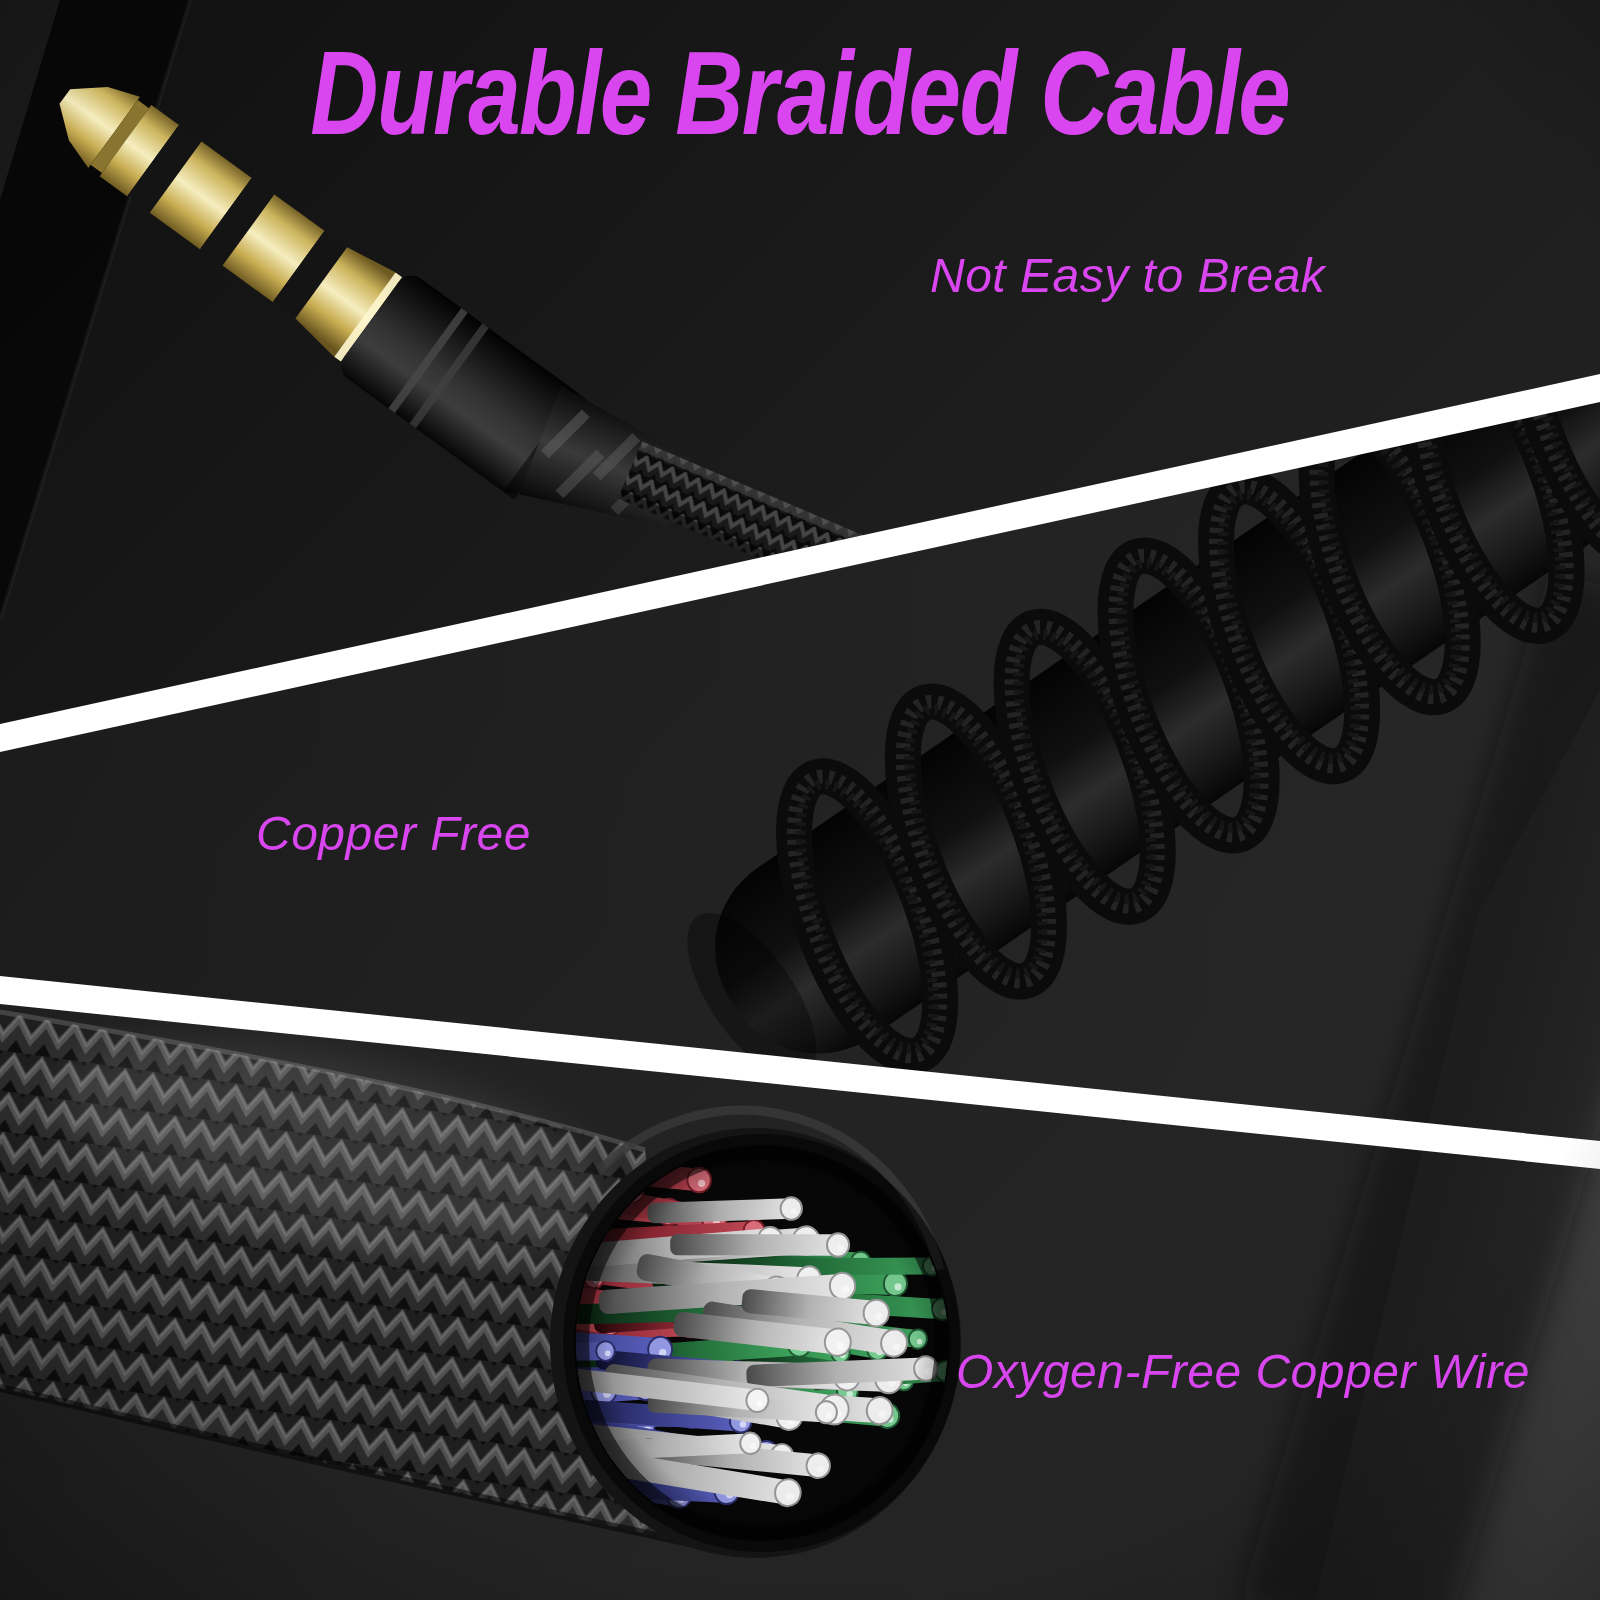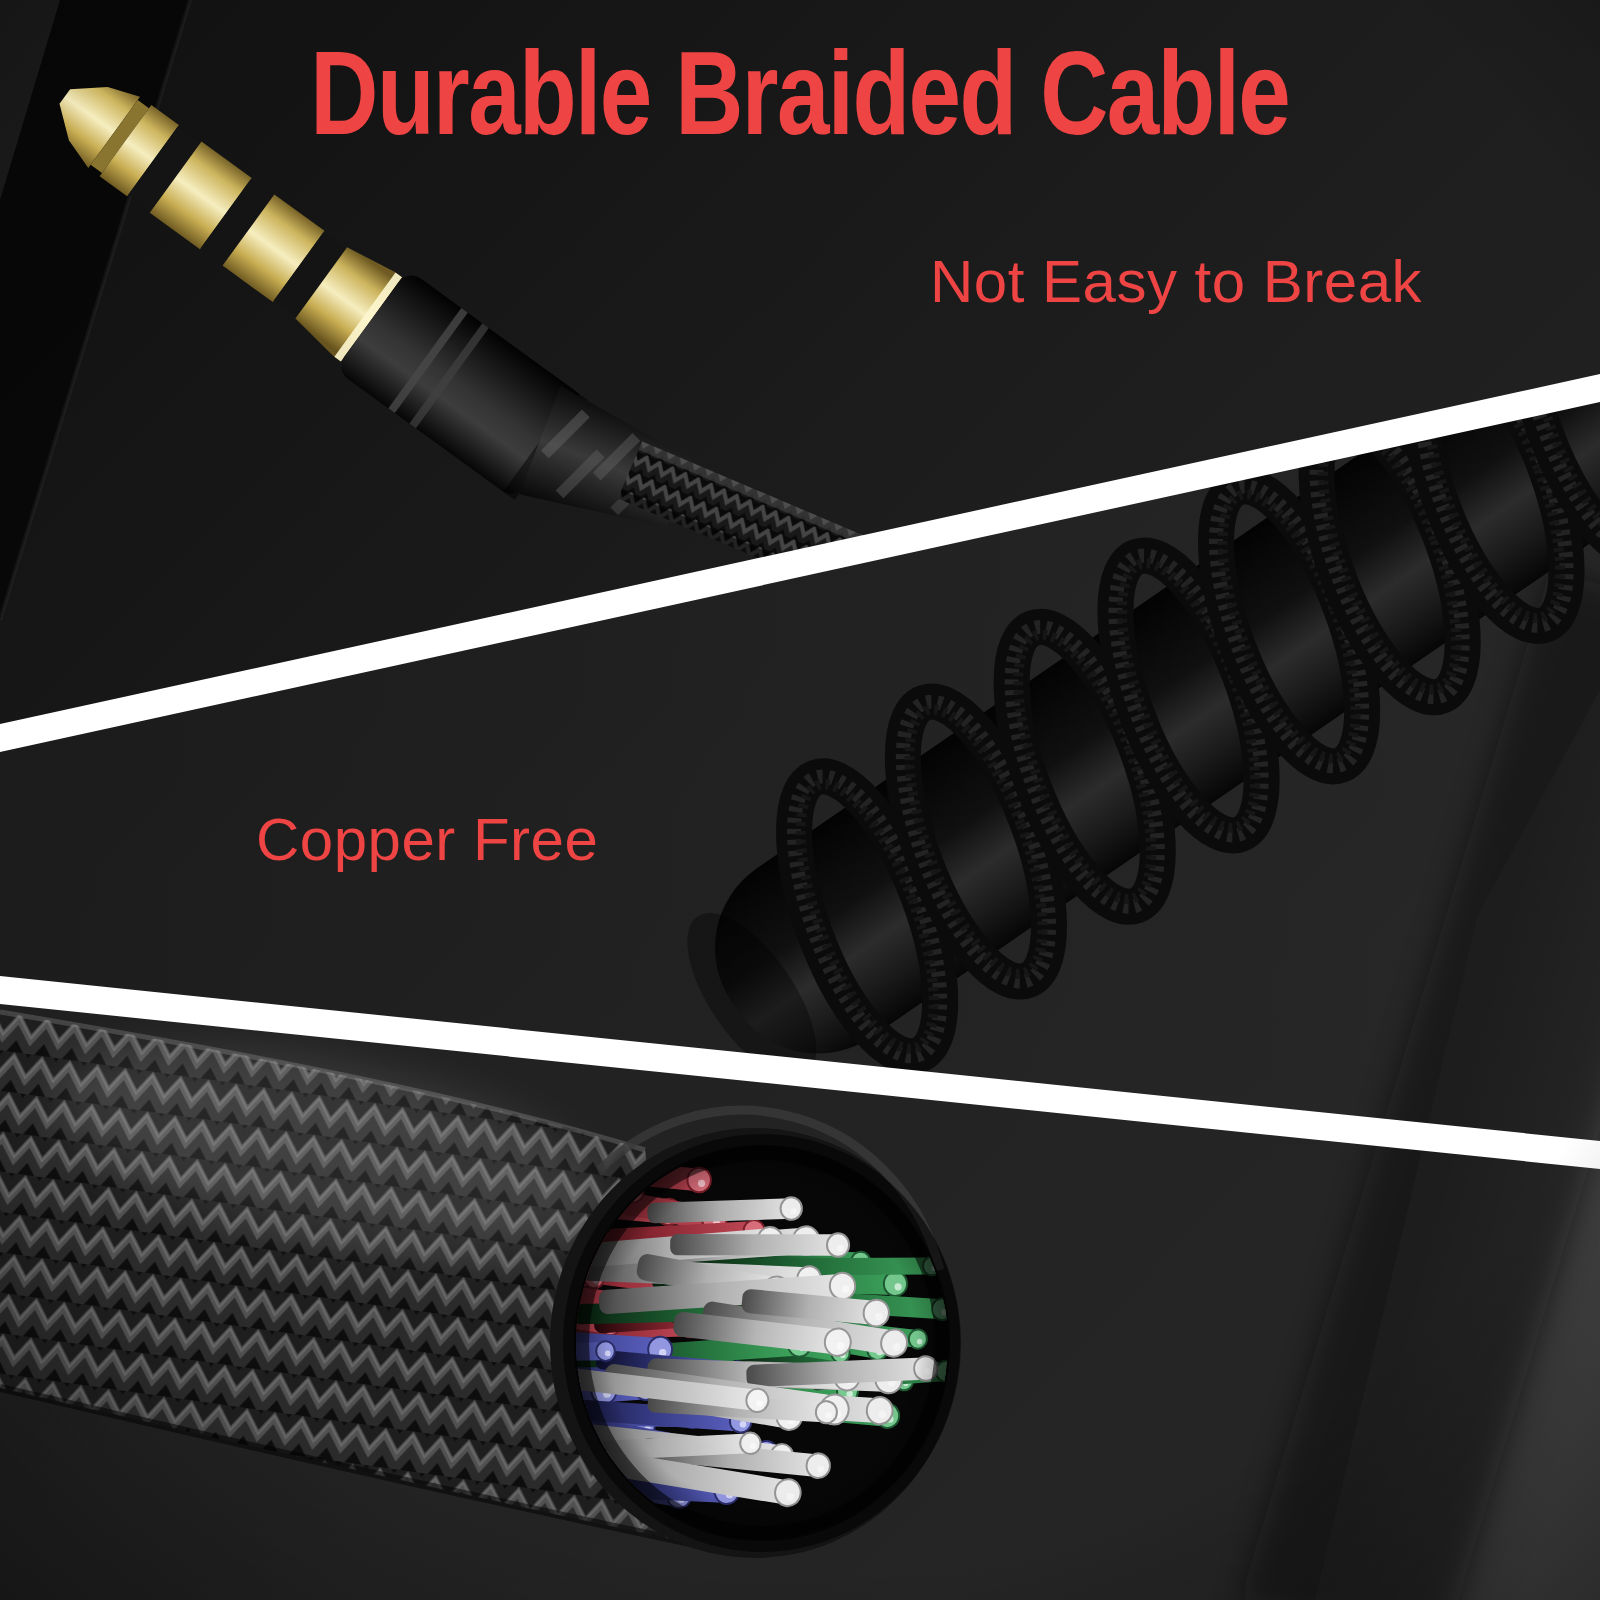--- a/index.html
+++ b/index.html
@@ -1,27 +1,27 @@
 <!DOCTYPE html>
 <html><head>
 <meta charset="utf-8">
 <style>
   html,body{margin:0;padding:0;background:#000;}
   #stage{
     position:relative;width:1600px;height:1600px;overflow:hidden;
     background:#1c1c1c;font-family:"Liberation Sans",sans-serif;
   }
   #stage svg{position:absolute;left:0;top:0;}
-  .overlay-text{position:absolute;color:#ef4444;z-index:5;white-space:nowrap;}
+  .overlay-text{position:absolute;color:#d946ef;z-index:5;white-space:nowrap;font-style:italic;}
   #title-wrap{left:0;right:0;top:26px;text-align:center;}
   #title-wrap .t{
     display:inline-block;font-size:118px;font-weight:bold;letter-spacing:-2px;
     transform:scaleX(0.80);transform-origin:center;line-height:1.15;
   }
-  .caption{font-size:60px;font-weight:400;letter-spacing:0.5px;line-height:1;}
+  .caption{font-size:48px;font-weight:400;letter-spacing:0.5px;line-height:1;}
   #cap-top{left:930px;top:252px;}
   #cap-mid{left:256px;top:810px;}
   #cap-bot{left:956px;top:1348px;}
 </style>
 </head>
 <body>
 
 <div id="stage">
 
 <svg width="1600" height="1600" viewBox="0 0 1600 1600">
@@ -598,13 +598,14 @@
   <polygon points="0,976 1600,1141 1600,1169 0,1004" fill="#ffffff"></polygon>
 
   <rect width="1600" height="1600" fill="url(#vign)"></rect>
 </svg>
 
   <div id="title-wrap" class="overlay-text">
     <span class="t">Durable Braided Cable</span>
   </div>
   <div id="cap-top" class="overlay-text caption">Not Easy to Break</div>
   <div id="cap-mid" class="overlay-text caption">Copper Free</div>
+  <div id="cap-bot" class="overlay-text caption">Oxygen-Free Copper Wire</div>
 </div>
 
 </body></html>

